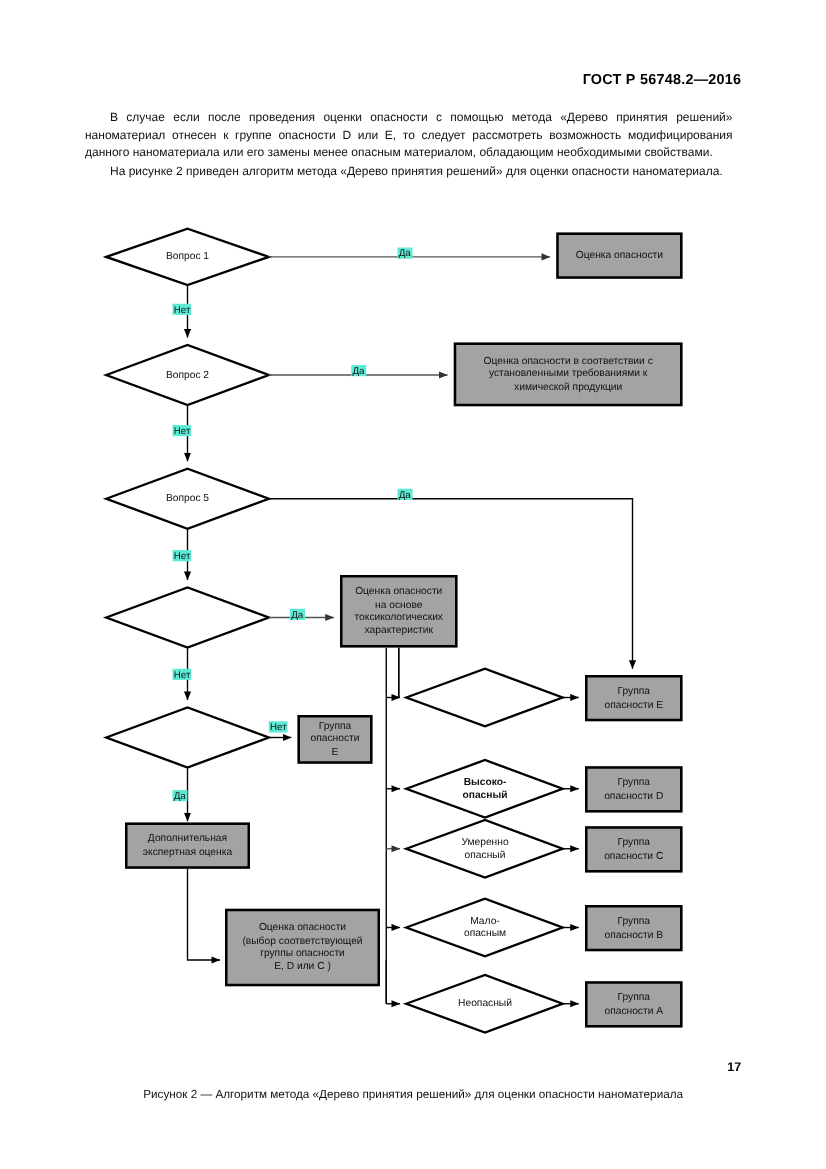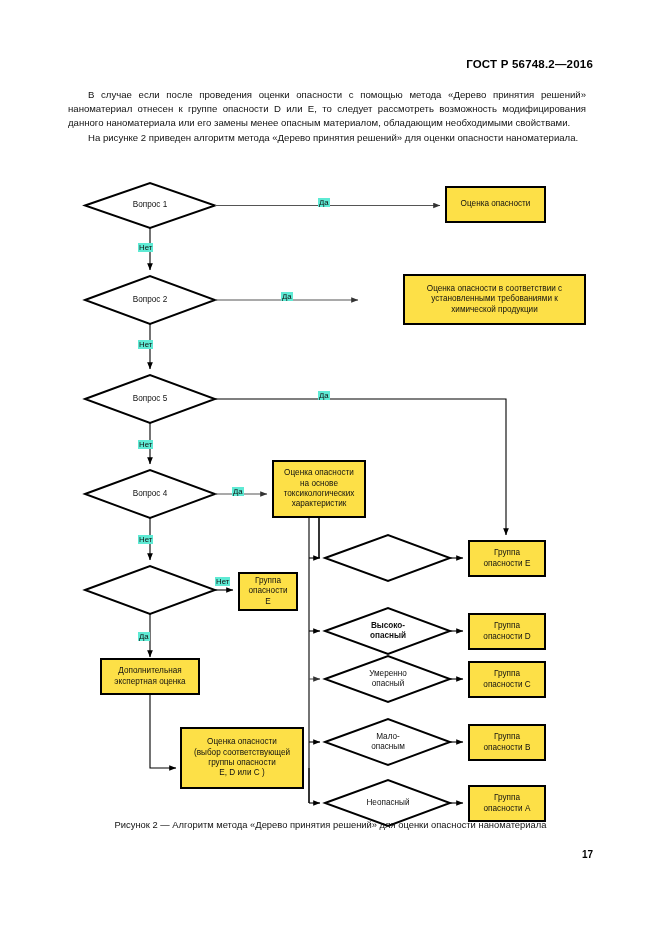--- a/index.html
+++ b/index.html
@@ -35,21 +35,21 @@
     text-align: justify;
     color: #111;
   }
   .body-text p {
     margin: 0;
     text-indent: 20px;
   }
   .caption {
     position: absolute;
     left: 0;
-    top: 819px;
+    top: 869px;
     width: 661px;
     text-align: center;
     font-size: 9.4px;
     color: #111;
   }
   .page-num {
     position: absolute;
     right: 68px;
     top: 849px;
     font-size: 10px;
@@ -79,21 +79,21 @@
     align-items: center;
     justify-content: center;
     text-align: center;
     font-size: 8.2px;
     line-height: 10.4px;
     color: #111;
     white-space: pre-line;
   }
   .rect {
     border: 1.6px solid #000;
-    background: #fde047;
+    background: #a3a3a3;
   }
   .rect.thick { border-width: 2px; }
   .diamond-label {
     position: absolute;
     display: flex;
     align-items: center;
     justify-content: center;
     text-align: center;
     font-size: 8.2px;
     line-height: 10.2px;
@@ -191,33 +191,32 @@
         <line x1="450" y1="631" x2="463" y2="631" marker-end="url(#ahb)" stroke="#000"></line>
         <line x1="450" y1="679" x2="463" y2="679" marker-end="url(#ahb)" stroke="#000"></line>
         <line x1="450" y1="742" x2="463" y2="742" marker-end="url(#ahb)" stroke="#000"></line>
         <line x1="450" y1="803" x2="463" y2="803" marker-end="url(#ahb)" stroke="#000"></line>
       </g>
     </svg>
 
     <div class="diamond-label" style="left:85px;top:183px;width:130px;height:45px;">Вопрос 1</div>
     <div class="diamond-label" style="left:85px;top:276px;width:130px;height:48px;">Вопрос 2</div>
     <div class="diamond-label" style="left:85px;top:375px;width:130px;height:48px;">Вопрос 5</div>
-    <div class="diamond-label" style="left:85px;top:470px;width:130px;height:48px;">Вопрос 4</div>
 
     <div class="diamond-label" style="left:326px;top:608px;width:124px;height:46px;font-weight:bold;">Высоко-
 опасный</div>
     <div class="diamond-label" style="left:326px;top:656px;width:124px;height:46px;">Умеренно
 опасный</div>
     <div class="diamond-label" style="left:326px;top:719px;width:124px;height:46px;">Мало-
 опасным</div>
     <div class="diamond-label" style="left:326px;top:780px;width:124px;height:46px;">Неопасный</div>
 
     <div class="node rect thick" style="left:445px;top:186px;width:101px;height:37px;">Оценка опасности</div>
 
-    <div class="node rect thick" style="left:363px;top:274px;width:183px;height:51px;margin-left:40px;">Оценка опасности в соответствии с
+    <div class="node rect thick" style="left:363px;top:274px;width:183px;height:51px;">Оценка опасности в соответствии с
 установленными требованиями к
 химической продукции</div>
 
     <div class="node rect thick" style="left:272px;top:460px;width:94px;height:58px;">Оценка опасности
 на основе
 токсикологических
 характеристик</div>
 
     <div class="node rect thick" style="left:238px;top:572px;width:60px;height:39px;">Группа
 опасности

